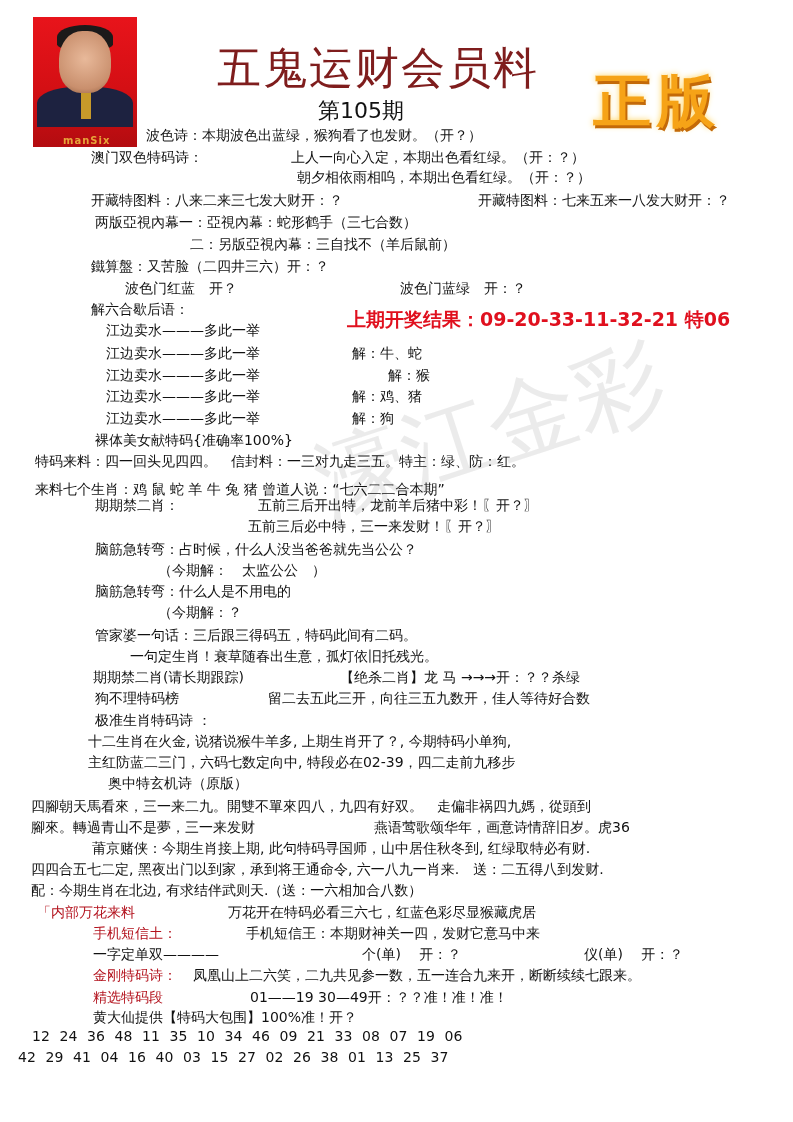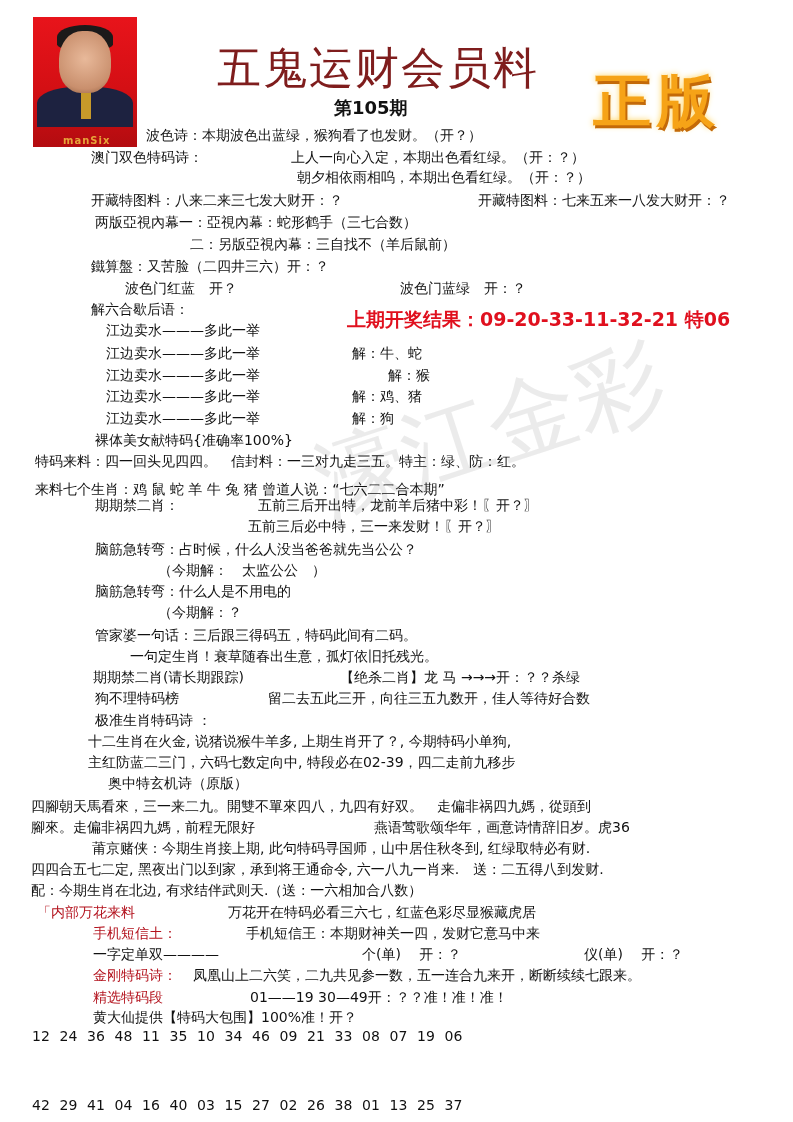--- a/index.html
+++ b/index.html
@@ -10,21 +10,21 @@
   .dred { color:#b3121d; }
   .photo { left:33px; top:17px; width:104px; height:130px;
            background:linear-gradient(180deg,#e8141b 0%,#d40f14 55%,#b30c10 100%); overflow:hidden; }
   .photo .face { position:absolute; left:26px; top:14px; width:52px; height:62px; border-radius:45% 45% 42% 42%;
                  background:radial-gradient(circle at 50% 45%, #e8b99a 0%, #c98f6d 70%, #8a5a3d 100%); }
   .photo .hair { position:absolute; left:24px; top:8px; width:56px; height:24px; border-radius:50% 50% 20% 20%; background:#1c1a1a; }
   .photo .suit { position:absolute; left:4px; top:70px; width:96px; height:40px; border-radius:40% 40% 0 0; background:#1d2240; }
   .photo .tie { position:absolute; left:48px; top:72px; width:10px; height:30px; background:#c79a2a; }
   .photo .brand { position:absolute; left:30px; bottom:1px; font-size:10px; font-weight:bold; color:#e7a43a; letter-spacing:1px; font-family:"DejaVu Sans",sans-serif; }
   .title { left:183px; top:44px; font-family:Liberation Mono, monospace; font-size:44px; line-height:54px; color:#7f1d1d; letter-spacing:2px;margin-left:34px; }
-  .issue { left:334px; top:96px; font-size:18px; font-weight:bold; }
+  .issue { left:318px; top:96px; font-size:22px; font-weight:normal; }
   .zhengban { left:593px; top:64px; font-size:58px; font-weight:900; line-height:74px;
               color:#f6a317; text-shadow:2px 3px 0 #c46a08, 0 0 6px #ffd35a; letter-spacing:6px; font-family:"DejaVu Serif",serif; }
   .result { left:347px; top:307px; font-size:19px; font-weight:bold; color:#e0101e; }
   .watermark { left:310px; top:370px; font-size:90px; color:#dcdcdc; opacity:0.55; transform:rotate(-18deg); font-family:"DejaVu Serif",serif; pointer-events:none; }
   .numrow { font-size:14px; letter-spacing:0; word-spacing:6px; }
   .num { display:inline-block; width:27.5px; }
 </style>
 </head>
 <body>
 
@@ -81,21 +81,21 @@
 <div class="abs t" style="left:130px;top:647px;">一句定生肖！衰草随春出生意，孤灯依旧托残光。</div>
 <div class="abs t" style="left:93px;top:668px;">期期禁二肖(请长期跟踪)</div>
 <div class="abs t" style="left:340px;top:668px;">【绝杀二肖】龙 马 →→→开：？？杀绿</div>
 <div class="abs t" style="left:95px;top:689px;">狗不理特码榜</div>
 <div class="abs t" style="left:268px;top:689px;">留二去五此三开，向往三五九数开，佳人等待好合数</div>
 <div class="abs t" style="left:95px;top:711px;">极准生肖特码诗 ：</div>
 <div class="abs t" style="left:88px;top:732px;">十二生肖在火金, 说猪说猴牛羊多, 上期生肖开了？, 今期特码小单狗,</div>
 <div class="abs t" style="left:88px;top:753px;">主红防蓝二三门，六码七数定向中, 特段必在02-39，四二走前九移步</div>
 <div class="abs t" style="left:108px;top:774px;">奥中特玄机诗（原版）</div>
 <div class="abs t" style="left:31px;top:797px;">四腳朝天馬看來，三一来二九。開雙不單來四八，九四有好双。　走偏非祸四九媽，從頭到</div>
-<div class="abs t" style="left:31px;top:818px;">腳來。走偏非祸四九媽，前程无限好</div>
+<div class="abs t" style="left:31px;top:818px;">腳來。轉過青山不是夢，三一来发财</div>
 <div class="abs t" style="left:374px;top:818px;">燕语莺歌颂华年，画意诗情辞旧岁。虎36</div>
 <div class="abs t" style="left:92px;top:839px;">莆京赌侠：今期生肖接上期, 此句特码寻国师，山中居住秋冬到, 红绿取特必有财.</div>
 <div class="abs t" style="left:31px;top:860px;">四四合五七二定, 黑夜出门以到家，承到将王通命令, 六一八九一肖来.　送：二五得八到发财.</div>
 <div class="abs t" style="left:31px;top:881px;">配：今期生肖在北边, 有求结伴武则天.（送：一六相加合八数）</div>
 
 <div class="abs t dred" style="left:37px;top:903px;">「内部万花来料</div>
 <div class="abs t" style="left:228px;top:903px;">万花开在特码必看三六七，红蓝色彩尽显猴藏虎居</div>
 <div class="abs t dred" style="left:93px;top:924px;">手机短信土：</div>
 <div class="abs t" style="left:246px;top:924px;">手机短信王：本期财神关一四，发财它意马中来</div>
 <div class="abs t" style="left:93px;top:945px;">一字定单双————</div>
@@ -103,15 +103,15 @@
 <div class="abs t" style="left:584px;top:945px;">仪(单)　 开：？</div>
 <div class="abs t dred" style="left:93px;top:966px;">金刚特码诗：</div>
 <div class="abs t" style="left:193px;top:966px;">凤凰山上二六笑，二九共见参一数，五一连合九来开，断断续续七跟来。</div>
 <div class="abs t dred" style="left:93px;top:988px;">精选特码段</div>
 <div class="abs t" style="left:250px;top:988px;">01——19  30—49开：？？准！准！准！</div>
 <div class="abs t" style="left:93px;top:1008px;">黄大仙提供【特码大包围】100%准！开？</div>
 
 <div class="abs numrow" style="left:32px;top:1028px;">
   <span class="num">12</span><span class="num">24</span><span class="num">36</span><span class="num">48</span><span class="num">11</span><span class="num">35</span><span class="num">10</span><span class="num">34</span><span class="num">46</span><span class="num">09</span><span class="num">21</span><span class="num">33</span><span class="num">08</span><span class="num">07</span><span class="num">19</span><span class="num">06</span>
 </div>
-<div class="abs numrow" style="left:32px;top:1049px;margin-top:48px;">
+<div class="abs numrow" style="left:18px;top:1049px;">
   <span class="num">42</span><span class="num">29</span><span class="num">41</span><span class="num">04</span><span class="num">16</span><span class="num">40</span><span class="num">03</span><span class="num">15</span><span class="num">27</span><span class="num">02</span><span class="num">26</span><span class="num">38</span><span class="num">01</span><span class="num">13</span><span class="num">25</span><span class="num">37</span>
 </div>
 
 </body></html>

